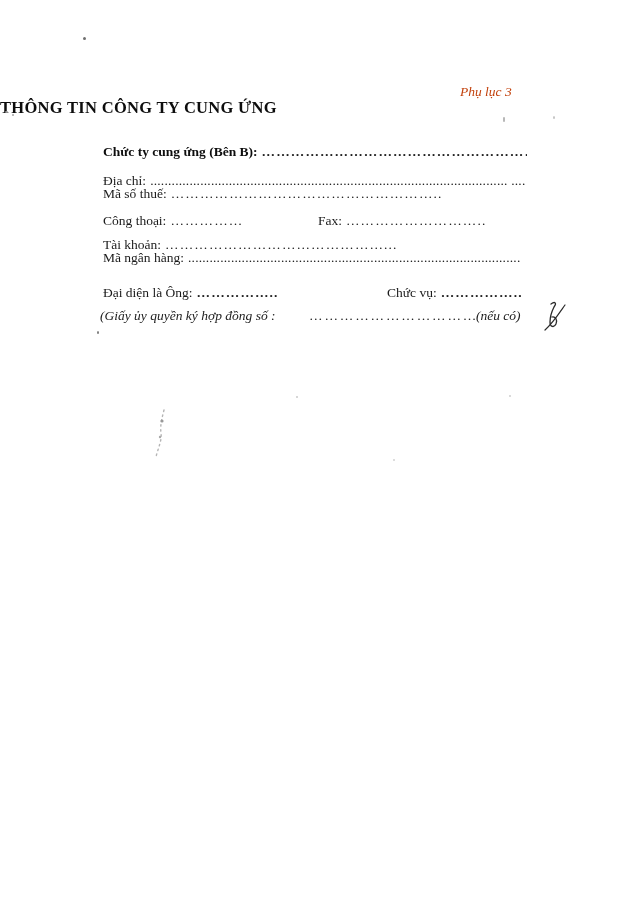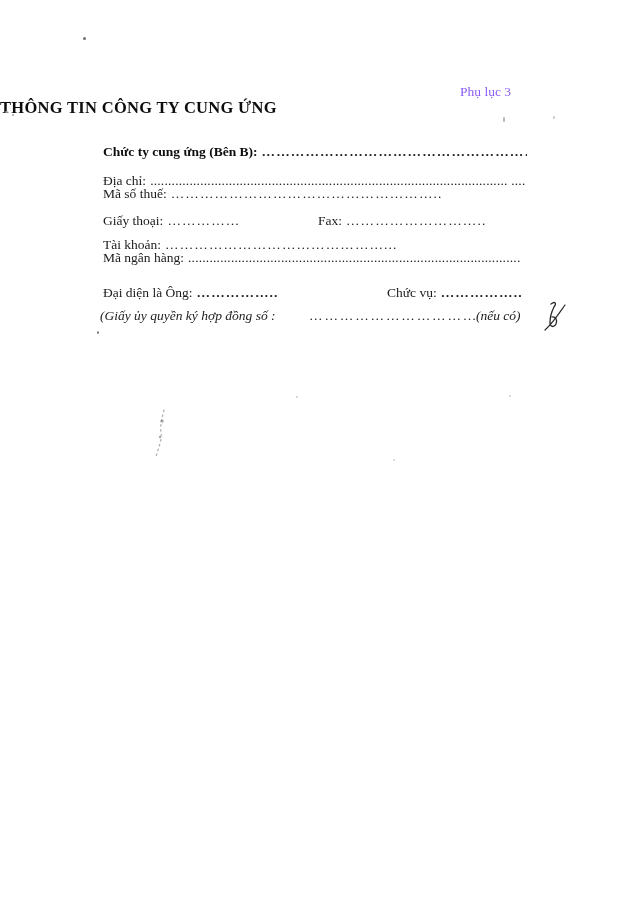--- a/index.html
+++ b/index.html
@@ -7,21 +7,21 @@
     position:relative;
     width:640px;height:906px;
     margin:0 auto;
     background:#ffffff;
     font-family:"Liberation Serif","DejaVu Serif",serif;
     color:#161616;
     overflow:hidden;
   }
   .appendix{
     position:absolute;left:460px;top:84px;width:80px;
-    font-size:13.5px;color:#8b5cf6;
+    font-size:13.5px;font-style:italic;color:#c2410c;
     white-space:nowrap;
   }
   .title{
     position:absolute;left:0;top:98px;width:630px;margin:0;
     text-align:left;
     font-size:16.5px;font-weight:bold;letter-spacing:.3px;color:#0d0d0d;
   }
   .row{
     position:absolute;left:103px;width:424px;height:19px;
     font-size:13.5px;white-space:nowrap;color:#1a1a1a;
@@ -74,21 +74,21 @@
 
   <div class="row r2">
     <span class="cell w-full"><span class="lbl">Địa chỉ:</span><span class="dots fine">.................................................................................................... ....</span></span>
   </div>
 
   <div class="row r3">
     <span class="cell w-full"><span class="lbl">Mã số thuế:</span><span class="dots wide">………………………………………………..</span></span>
   </div>
 
   <div class="row r4">
-    <span class="cell cell-a4"><span class="lbl">Giấy thoại:</span><span class="dots wide">……………</span></span><span class="cell cell-b4"><span class="lbl">Fax:</span><span class="dots wide">………………………..</span></span>
+    <span class="cell cell-a4"><span class="lbl">Công thoại:</span><span class="dots wide">……………</span></span><span class="cell cell-b4"><span class="lbl">Fax:</span><span class="dots wide">………………………..</span></span>
   </div>
 
   <div class="row r5">
     <span class="cell w-full"><span class="lbl">Tài khoản:</span><span class="dots wide">………………………………………...</span></span>
   </div>
 
   <div class="row r6">
     <span class="cell w-full"><span class="lbl">Mã ngân hàng:</span><span class="dots fine">.............................................................................................</span></span>
   </div>
 

